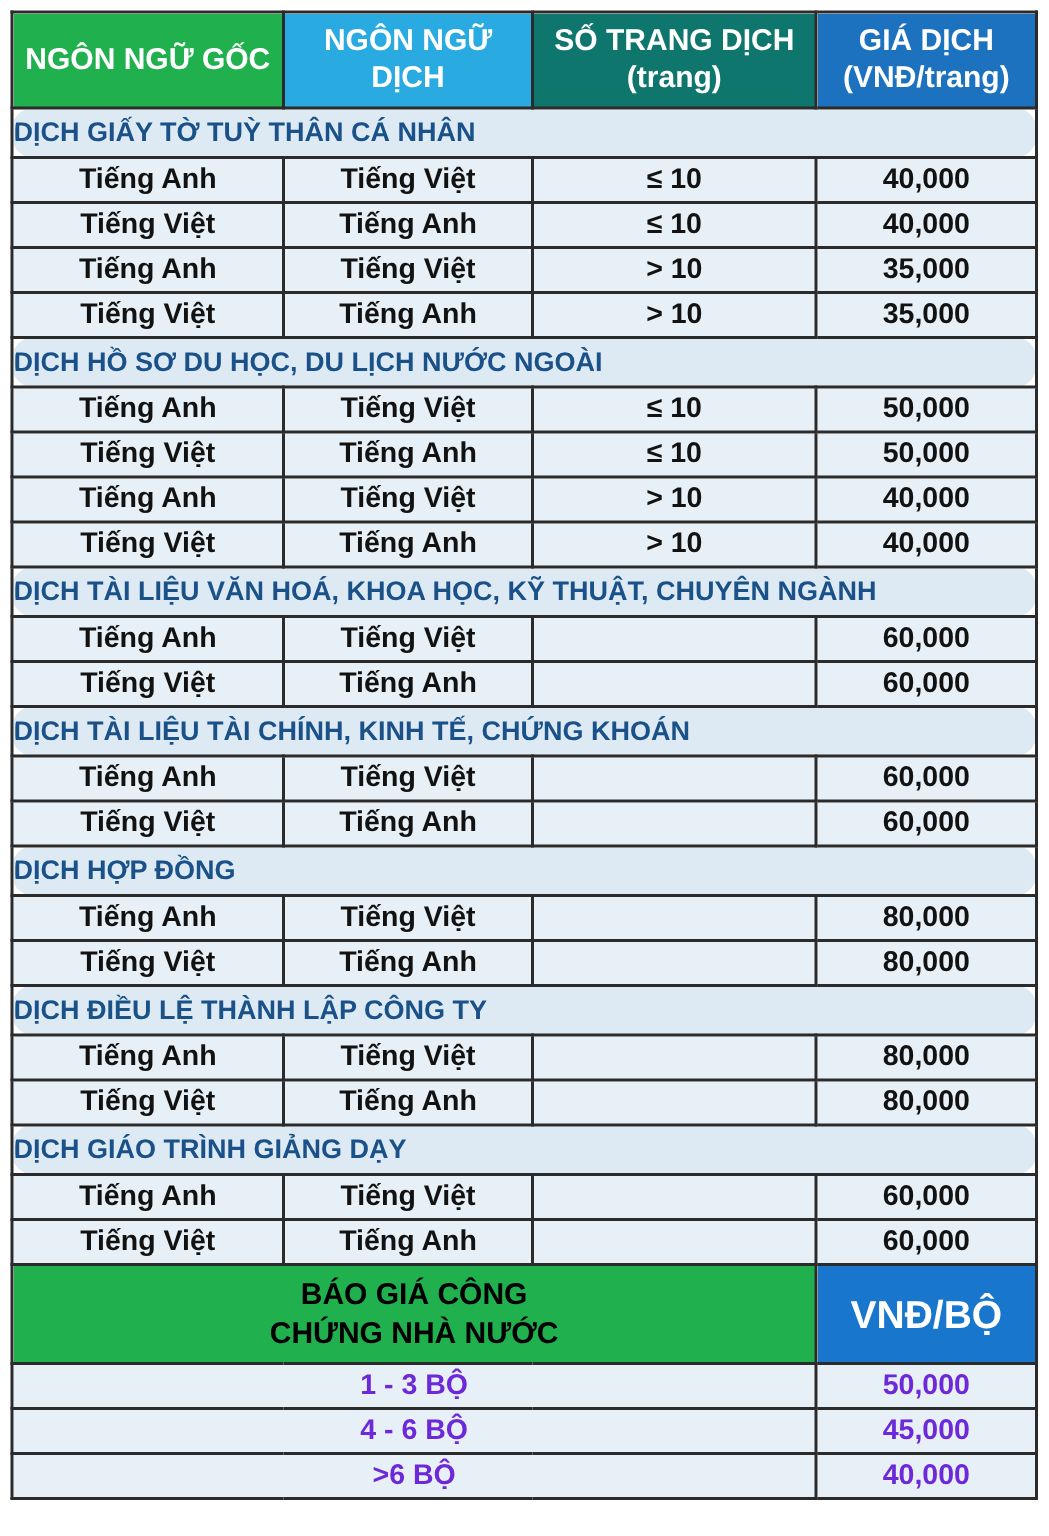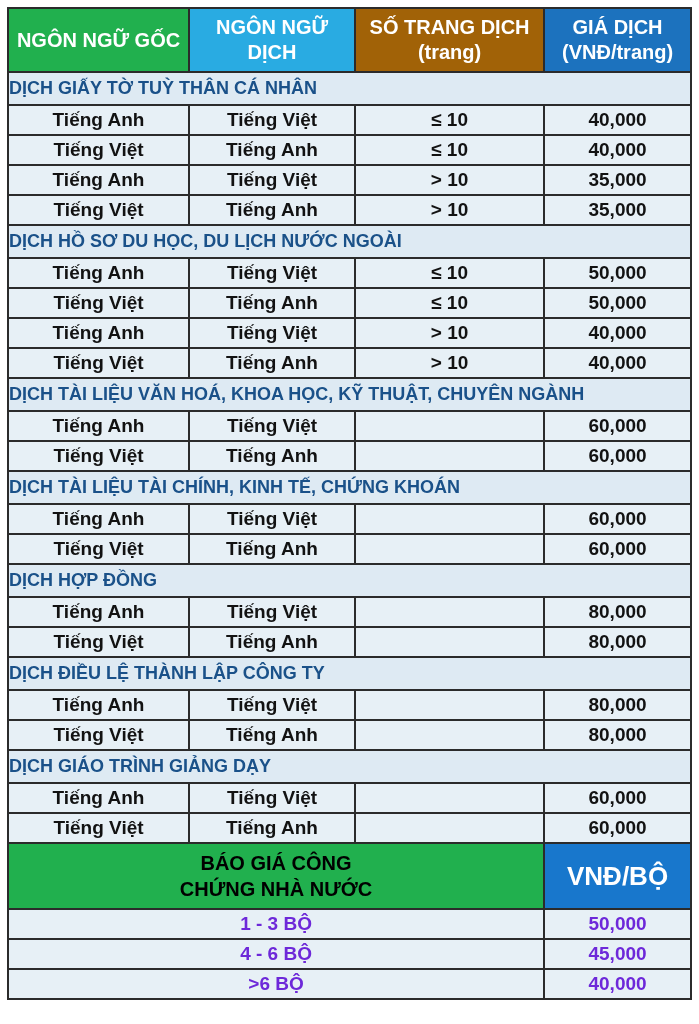--- a/index.html
+++ b/index.html
@@ -41,34 +41,35 @@
     color: #ffffff;
     font-size: 20px;
     font-weight: 700;
     text-align: center;
     vertical-align: middle;
     white-space: pre-line;
     line-height: 1.25;
   }
   th.hdr-source { background: #21b04e; }
   th.hdr-target { background: #29abe2; }
-  th.hdr-pages  { background: #a16207; margin-top: 40px; }
+  th.hdr-pages  { background: #0f766e; margin-top: 40px; }
   th.hdr-price  { background: #1c72be; }
 
   
   td.section-title {
     height: 33px;
     background: #deeaf3;
     color: #1a5189;
     font-size: 18px;
     font-weight: 700;
     text-align: left;
     vertical-align: middle;
     padding-left: 8px;
     white-space: nowrap;
+    border-radius: 14px;
   }
 
   
   td.data-cell {
     height: 30px;
     background: #e7f0f6;
     color: #121212;
     font-size: 19px;
     font-weight: 700;
     text-align: center;

